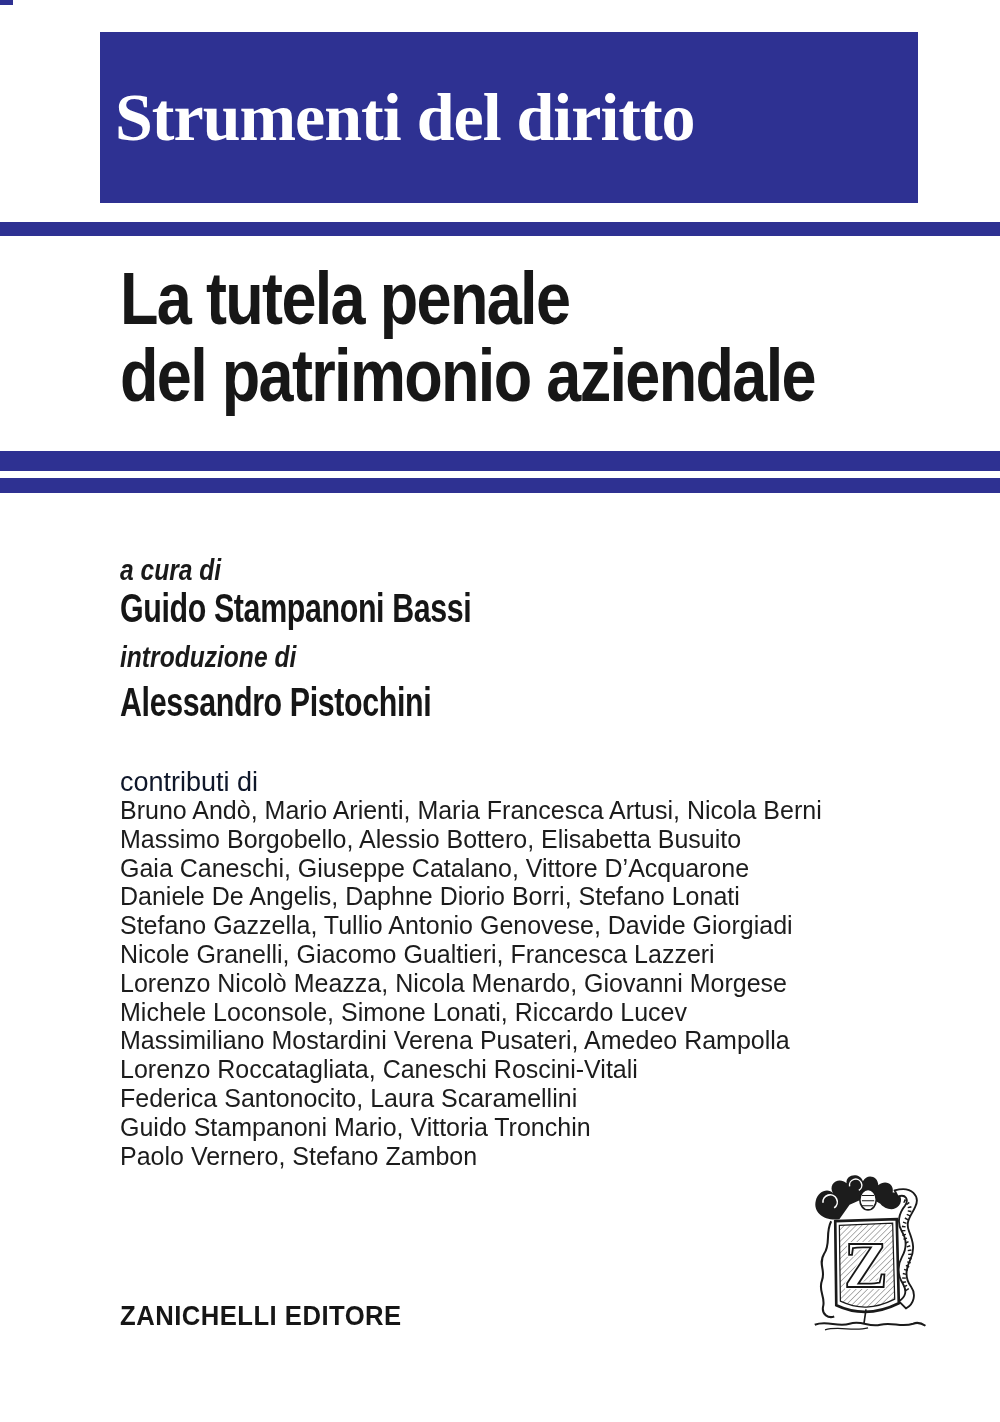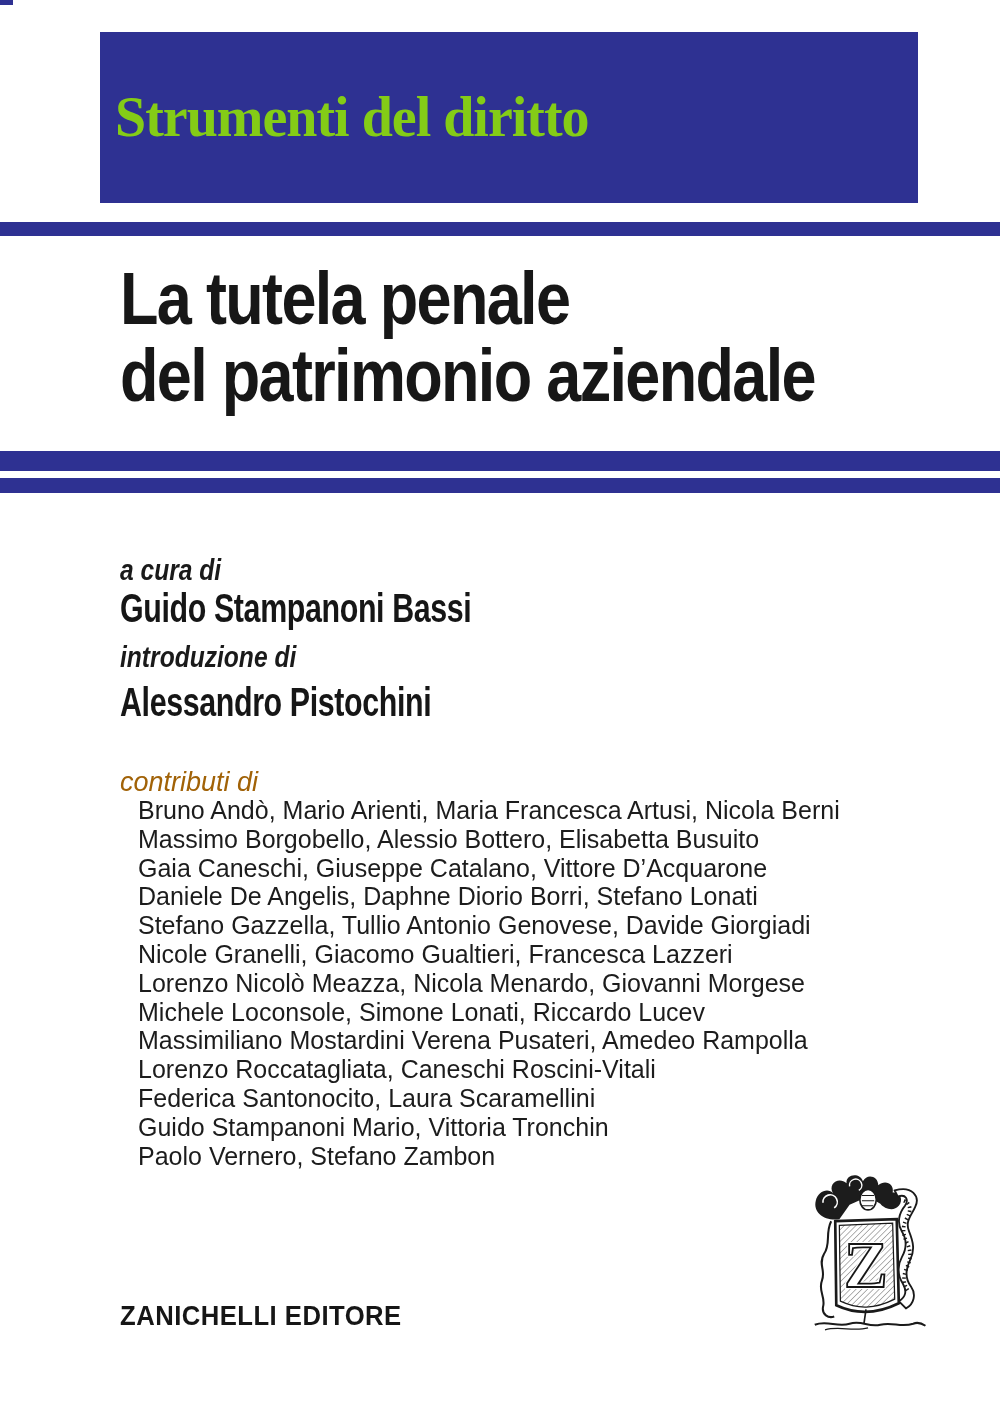--- a/index.html
+++ b/index.html
@@ -19,23 +19,23 @@
   
   .series-banner{
     left:100px;top:32px;width:818px;height:171px;
     background:#2e3192;
   }
   .series-title{
     position:absolute;left:15px;top:0;
     line-height:171px;
     font-family:"Liberation Serif", serif;
     font-weight:bold;
-    font-size:56px;
+    font-size:68px;
     letter-spacing:-1px;
-    color:#84cc16;
+    color:#ffffff;
     white-space:nowrap;
   }
   .bar{left:0;width:1000px;background:#2e3192;}
   .bar-under-banner{top:222px;height:14px;}
   .bar-title-top{top:451px;height:20px;}
   .bar-title-bottom{top:478px;height:15px;}
 
   
   .book-title{
     left:120px;top:260px;
@@ -63,31 +63,29 @@
     transform:scaleX(0.76);
   }
   .curated-by{left:120px;top:553px;}
   .curator{left:120px;top:586px;}
   .introduction-by{left:120px;top:640px;}
   .intro-author{left:120px;top:680px;}
 
   
   .contributors-label{
     left:120px;top:767px;
-    font-style:italic;
-    font-size:27px;color:#a16207;
+    font-size:27px;color:#0f172a;
     white-space:nowrap;
   }
   .contributors-list{
     left:120px;top:796px;
     font-size:25px;
     line-height:28.8px;
     color:#1c1c1c;
     letter-spacing:0px;
-    margin-left:18px;
   }
   .contributor-line{white-space:nowrap;}
 
   
   .crest{left:804px;top:1172px;}
   .publisher-name{
     left:120px;top:1301px;
     font-weight:bold;
     font-size:27px;
     letter-spacing:0.5px;

